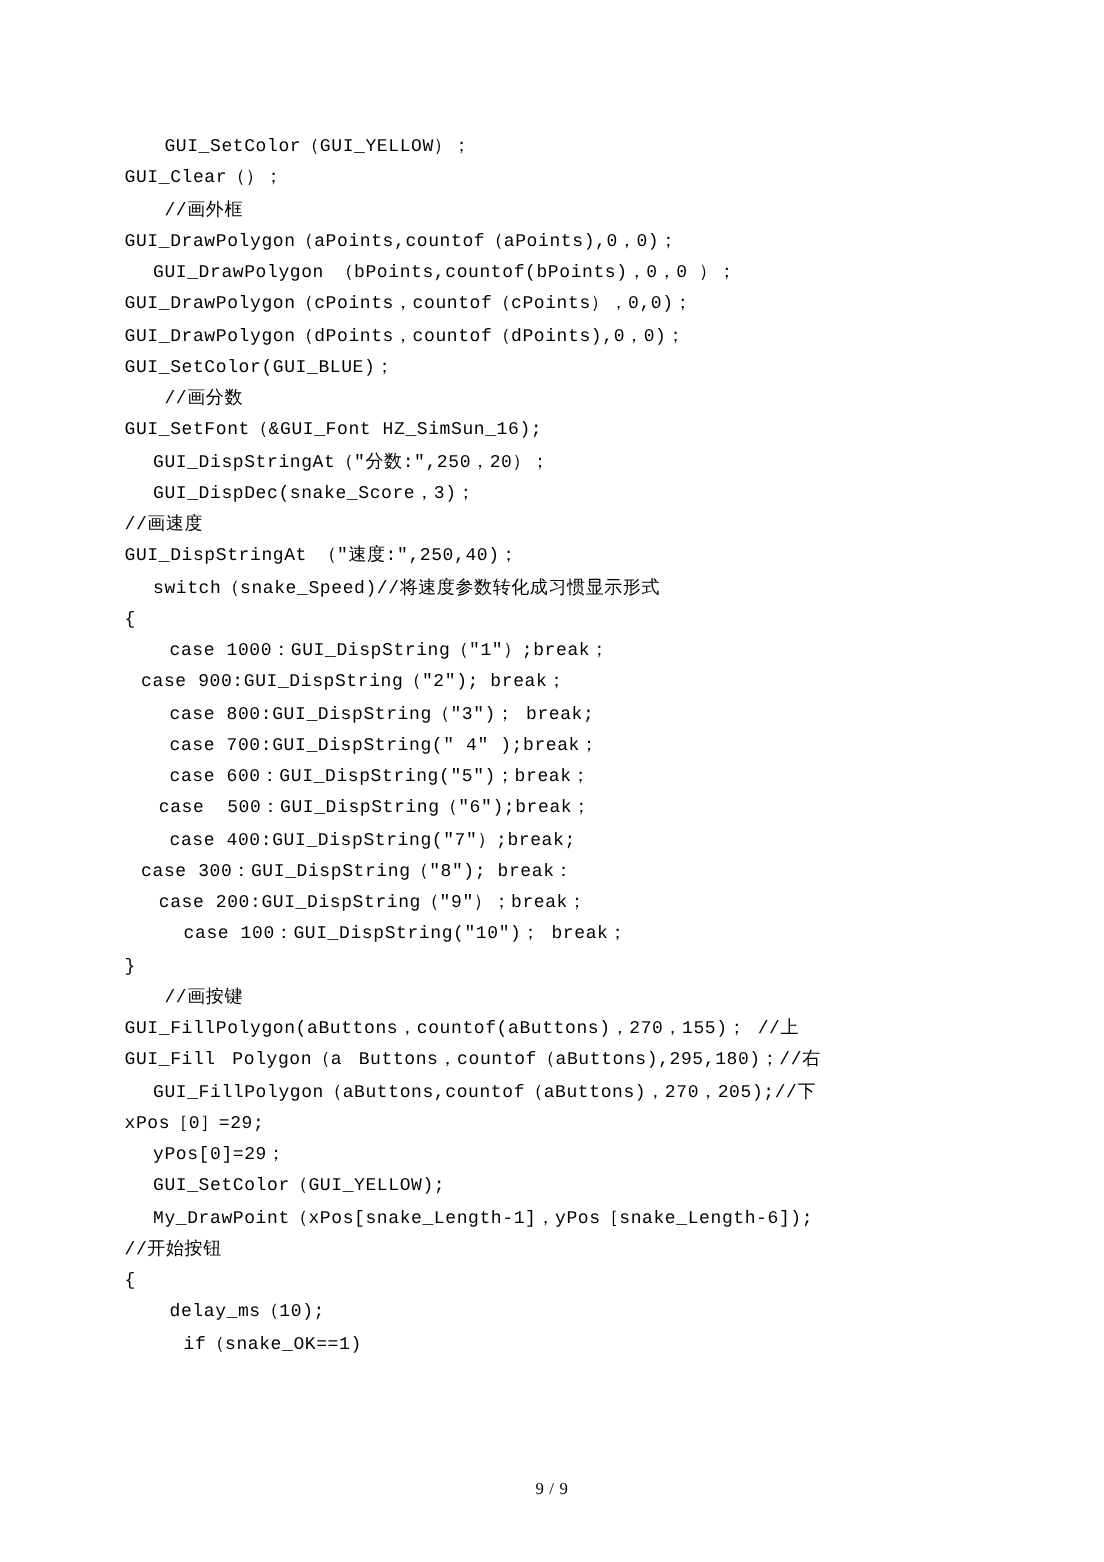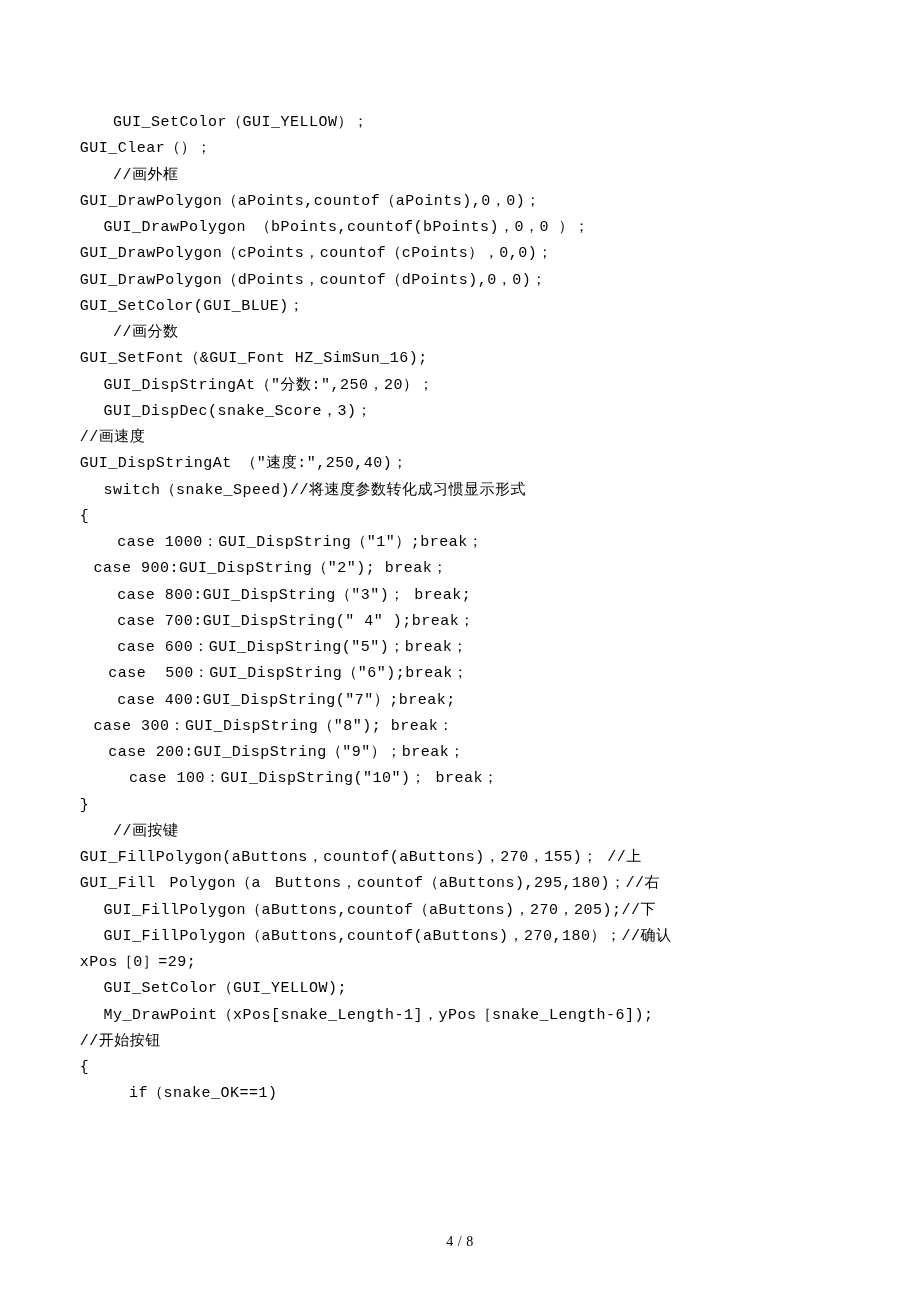--- a/index.html
+++ b/index.html
@@ -9,21 +9,21 @@
     width: 920px;
     height: 1302px;
     background: #ffffff;
     font-family: "SimSun", "宋体", "Courier New", monospace;
     font-size: 15px;
     color: #000000;
     line-height: 1.75;
     letter-spacing: 0.5px;
   }
   .page {
-    padding: 110px 90px 40px 66px;
+    padding: 110px 90px 40px 90px;
     box-sizing: border-box;
     width: 920px;
     height: 1302px;
     position: relative;
   }
   .line {
     white-space: pre;
     position: relative;
   }
   .indent-1 { padding-left: 2.5em; }
@@ -67,22 +67,23 @@
       <div class="line ">ﾠ   case  500：GUI_DispString（"6");break；</div>
       <div class="line indent-1">ﾠcase 400:GUI_DispString("7"）;break;</div>
       <div class="line ">ﾠﾠcase 300：GUI_DispString（"8"); break：</div>
       <div class="line ">ﾠ   case 200:GUI_DispString（"9"）；break；</div>
       <div class="line indent-2">case 100：GUI_DispString("10")； break；</div>
       <div class="line ">ﾠ}</div>
       <div class="line indent-1"> //画按键</div>
       <div class="line ">ﾠGUI_FillPolygon(aButtons，countof(aButtons)，270，155)； //上</div>
       <div class="line ">ﾠGUI_FillﾠPolygon（aﾠButtons，countof（aButtons),295,180)；//右</div>
       <div class="line indent-1">GUI_FillPolygon（aButtons,countof（aButtons)，270，205);//下</div>
-      <div class="line indent-1">GUI_FillPolygon（aButtons,countof(aButtons)，270,180）；//确认</div>
       <div class="line ">ﾠxPos［0］=29;</div>
+      <div class="line indent-1">yPos[0]=29；</div>
       <div class="line indent-1">GUI_SetColor（GUI_YELLOW);</div>
       <div class="line indent-1">My_DrawPoint（xPos[snake_Length-1]，yPos［snake_Length-6]);</div>
       <div class="line ">ﾠ//开始按钮</div>
       <div class="line ">ﾠ{</div>
+      <div class="line indent-1">ﾠdelay_ms（10);</div>
       <div class="line indent-2">if（snake_OK==1)</div>
     </div>
-  <div class="pagenum">4 / 8</div>
+  <div class="pagenum">9 / 9</div>
 </div>
 
 </body></html>

